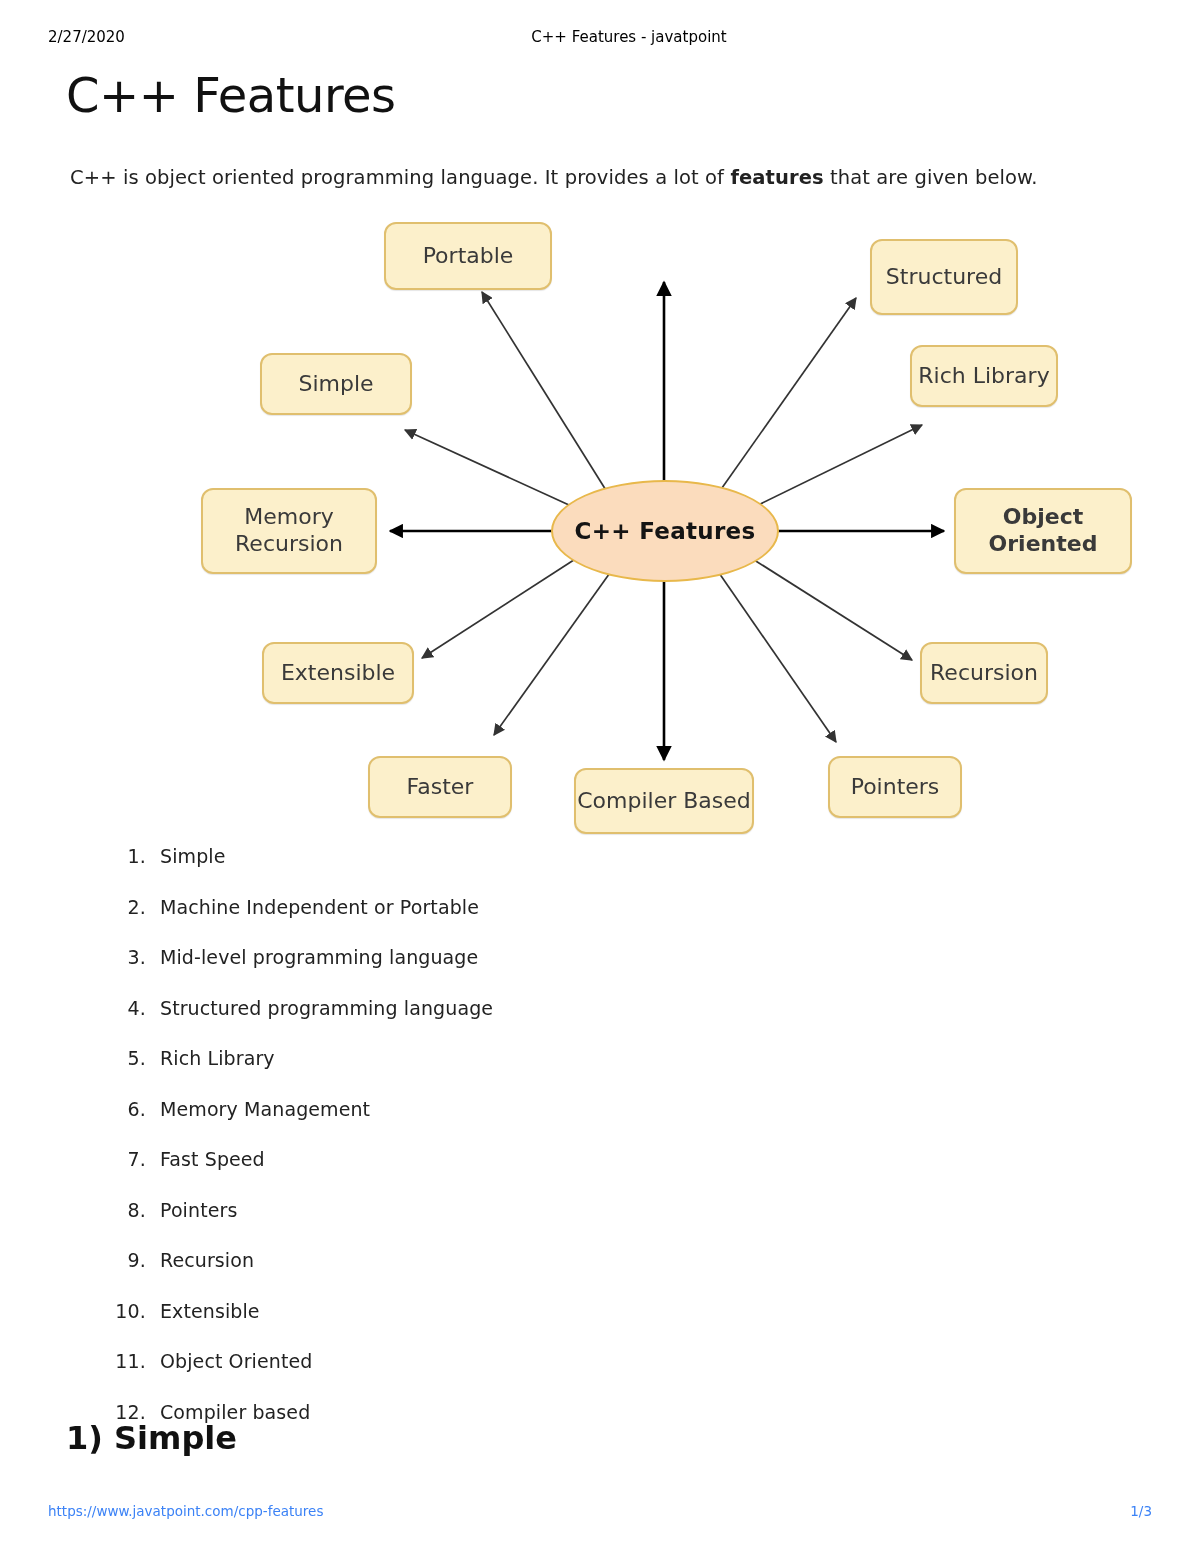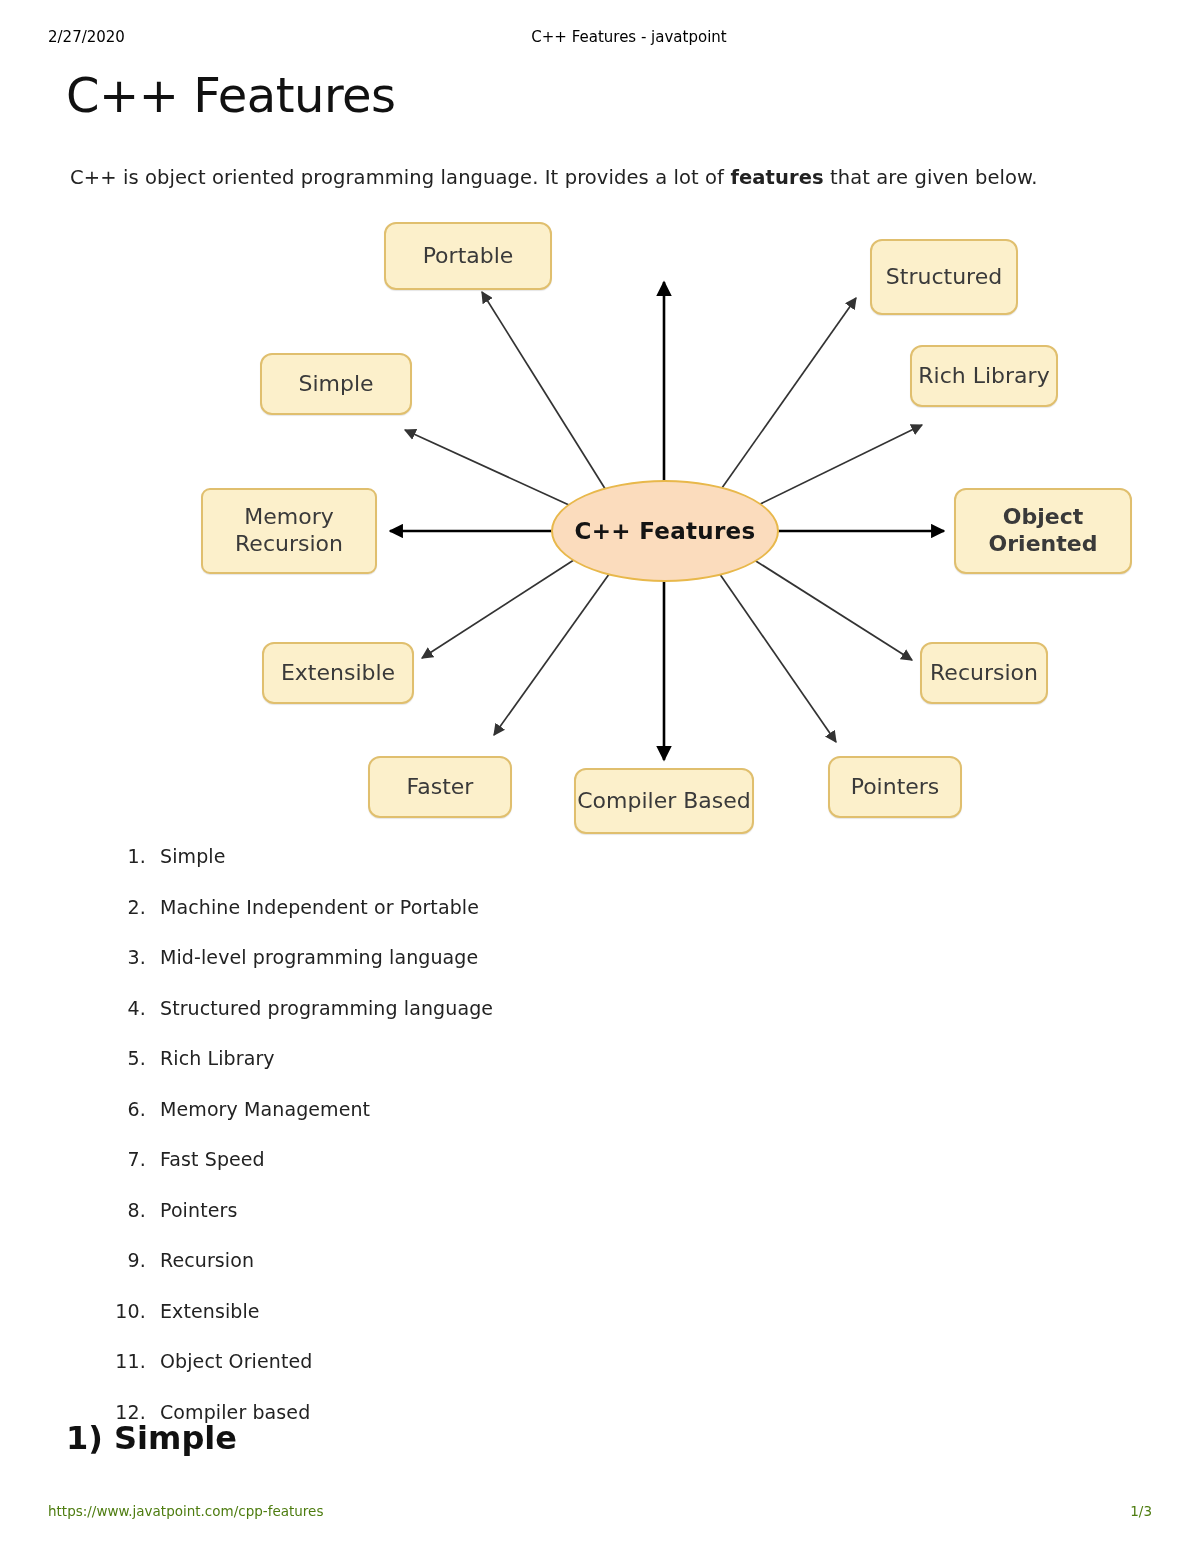--- a/index.html
+++ b/index.html
@@ -139,21 +139,21 @@
   }
 
   
   .print-footer {
     position: absolute;
     top: 1503px;
     left: 0;
     width: 1200px;
     height: 20px;
     font-size: 13.5px;
-    color: #4d7c0f;
+    color: #3b82f6;
   }
   .print-footer .pf-url {
     position: absolute;
     left: 48px;
     top: 0;
     white-space: nowrap;
   }
   .print-footer .pf-page {
     position: absolute;
     right: 48px;
@@ -226,21 +226,21 @@
   </div>
 
   <div class="node" style="left:260px; top:163px; width:152px; height:62px;">
     <span>Simple</span>
   </div>
 
   <div class="node" style="left:910px; top:155px; width:148px; height:62px;">
     <span>Rich Library</span>
   </div>
 
-  <div class="node" style="left:201px; top:298px; width:176px; height:86px; flex-direction:column;border-radius:9px;">
+  <div class="node" style="left:201px; top:298px; width:176px; height:86px; flex-direction:column;">
     <span>Memory</span>
     <span>Recursion</span>
   </div>
 
   <div class="node" style="left:954px; top:298px; width:178px; height:86px; flex-direction:column;font-weight:bold;">
     <span>Object</span>
     <span>Oriented</span>
   </div>
 
   <div class="node" style="left:262px; top:452px; width:152px; height:62px;">

